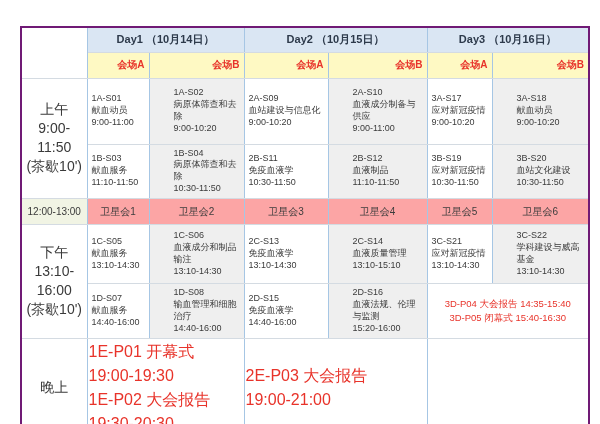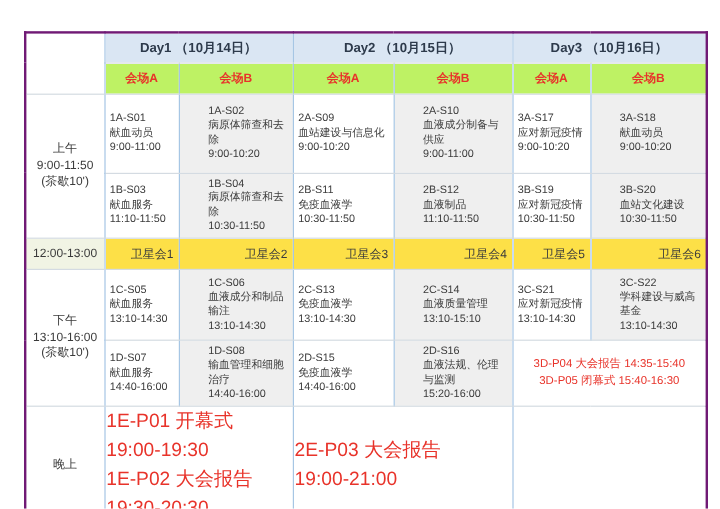--- a/index.html
+++ b/index.html
@@ -4,27 +4,27 @@
 <style>
   html,body{margin:0;padding:0;background:#fff;}
   .page{position:relative;width:600px;height:424px;background:#ffffff;overflow:hidden;
         font-family:"Liberation Sans","DejaVu Sans",sans-serif;}
   table.sched{position:absolute;left:20px;top:26px;border-collapse:collapse;table-layout:fixed;
         border:2px solid #701a75;background:#fff;}
   td{border-left:1px solid #a6c6e4;border-right:1px solid #a6c6e4;
      border-top:1px solid #d4dbe2;border-bottom:1px solid #d4dbe2;
      overflow:hidden;}
   td.hdr{background:#dae6f3;text-align:center;font-weight:bold;font-size:11px;color:#2d3a4b;}
-  td.venue{background:#bef264;text-align:center;font-weight:bold;font-size:10px;color:#e8332a;
+  td.venue{background:#fef9c3;text-align:right;font-weight:bold;font-size:10px;color:#e8332a;
      padding:3px 4px;}
-  td.tc{background:#fff;text-align:center;vertical-align:middle;font-size:10px;color:#3a3a3a;line-height:1.35;}
+  td.tc{background:#fff;text-align:center;vertical-align:middle;font-size:14px;color:#3a3a3a;line-height:1.35;}
   td.s{background:#fff;text-align:left;vertical-align:middle;padding:3px 5px 3px 4px;
      font-size:9px;line-height:1.32;color:#3b3b3b;}
   td.shade{background:#efefef;padding-left:24px;}
-  td.sat{background:#fde047;text-align:right;vertical-align:middle;font-size:10px;color:#3c3c3c;padding:3px 4px;}
+  td.sat{background:#fca5a5;text-align:center;vertical-align:middle;font-size:10px;color:#3c3c3c;padding:3px 4px;}
   td.satt{background:#f1f4e4;text-align:center;vertical-align:middle;font-size:10px;color:#3a3a3a;}
   td.red{background:#fff;text-align:left;vertical-align:middle;font-size:16px;color:#e8332a;line-height:1.5;}
   td.redsmall{background:#fff;text-align:center;vertical-align:middle;font-size:9.5px;color:#e8332a;line-height:1.5;}
 </style>
 </head>
 <body>
 
 <div class="page">
   <table class="sched">
     <colgroup>

